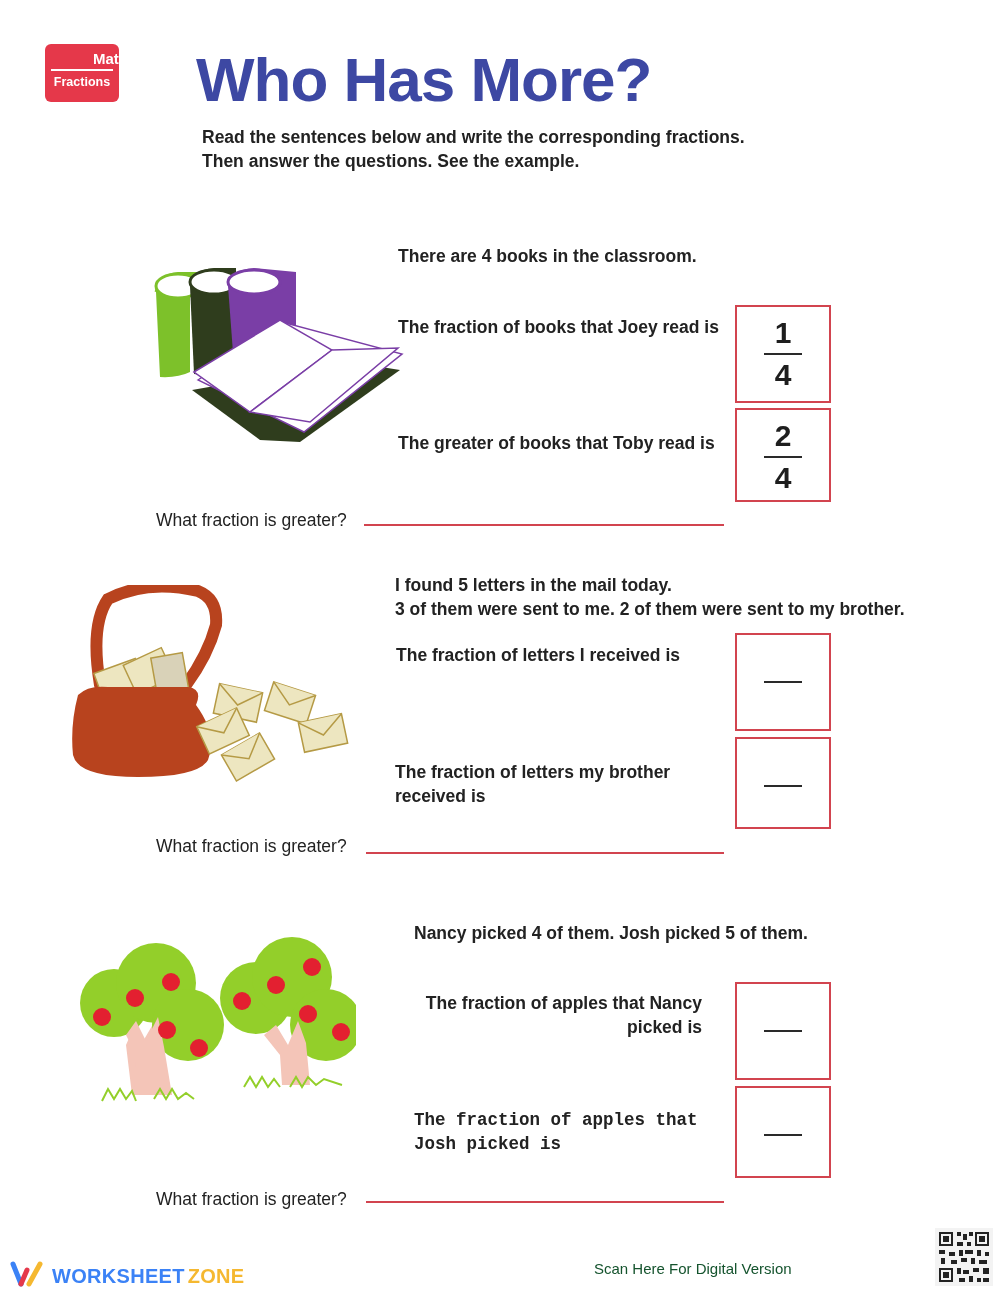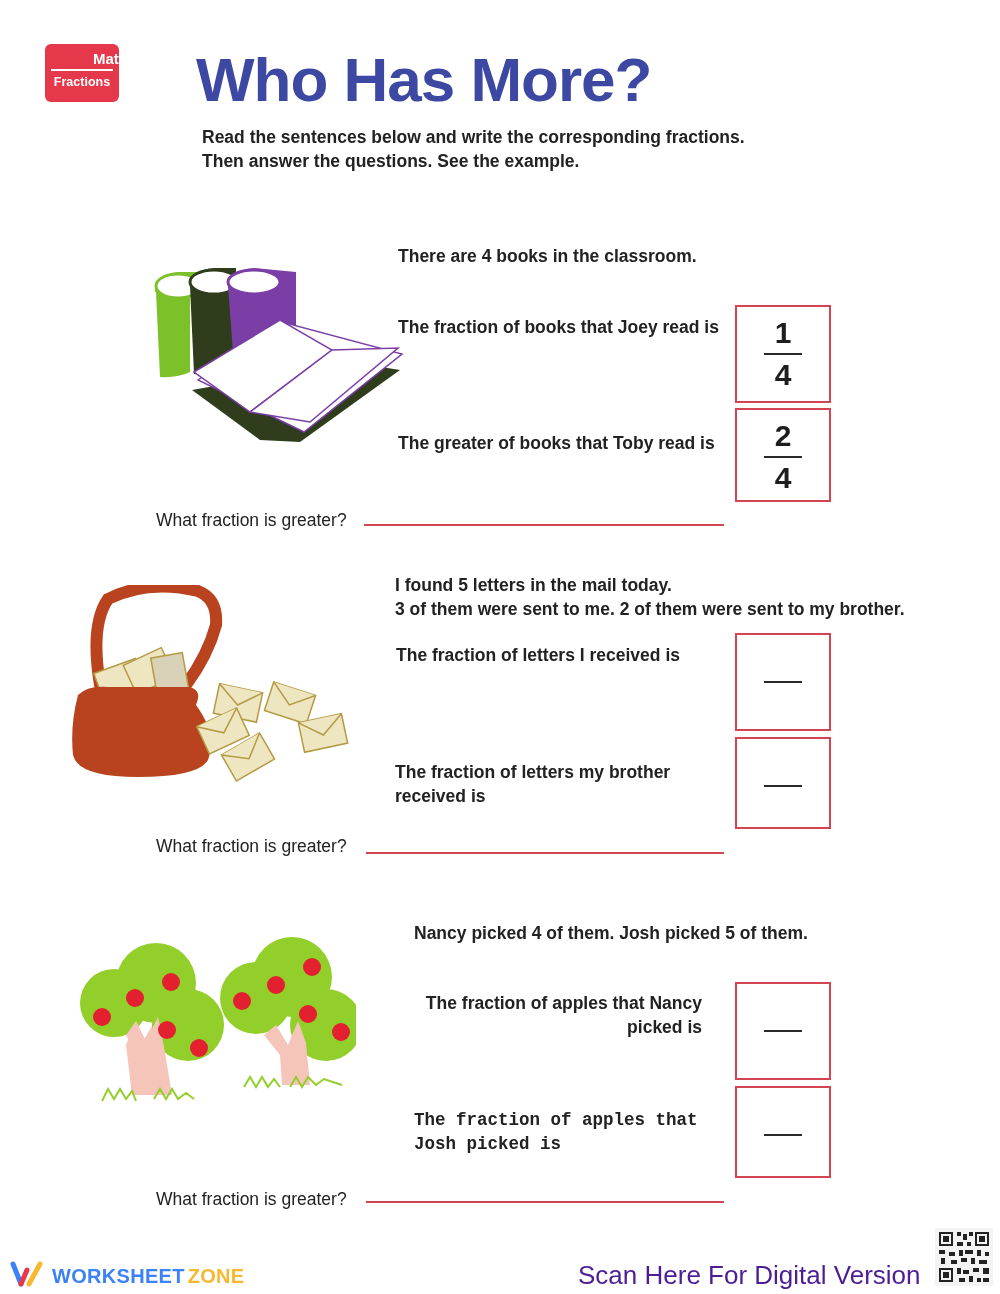--- a/index.html
+++ b/index.html
@@ -50,21 +50,21 @@
       font-size: 17.5px; font-weight: normal; color: #222; white-space: nowrap; line-height: 24px;
     }
     .answer-line {
       height: 2px; background: #d2444f;
     }
 
     
     .logo { left: 10px; top: 1258px; height: 30px; display: flex; align-items: flex-end; }
     .logo .w1 { color: #3b82f6; font-weight: bold; font-size: 20px; margin-left: 6px; letter-spacing: 0.3px; }
     .logo .w2 { color: #f5b830; font-weight: bold; font-size: 20px; margin-left: 3px; letter-spacing: 0.3px; }
-    .scan { left: 578px; top: 1260px; font-size: 26px; color: #4c1d95; white-space: nowrap; }
+    .scan { left: 594px; top: 1260px; font-size: 15px; color: #14532d; white-space: nowrap; }
     .qr { left: 935px; top: 1228px; width: 58px; height: 58px; background: #f3f3f3; }
   </style>
 </head>
 <body>
 
 <div class="abs badge">
   <div class="b1">Math</div>
   <div class="rule"></div>
   <div class="b2">Fractions</div>
 </div>

